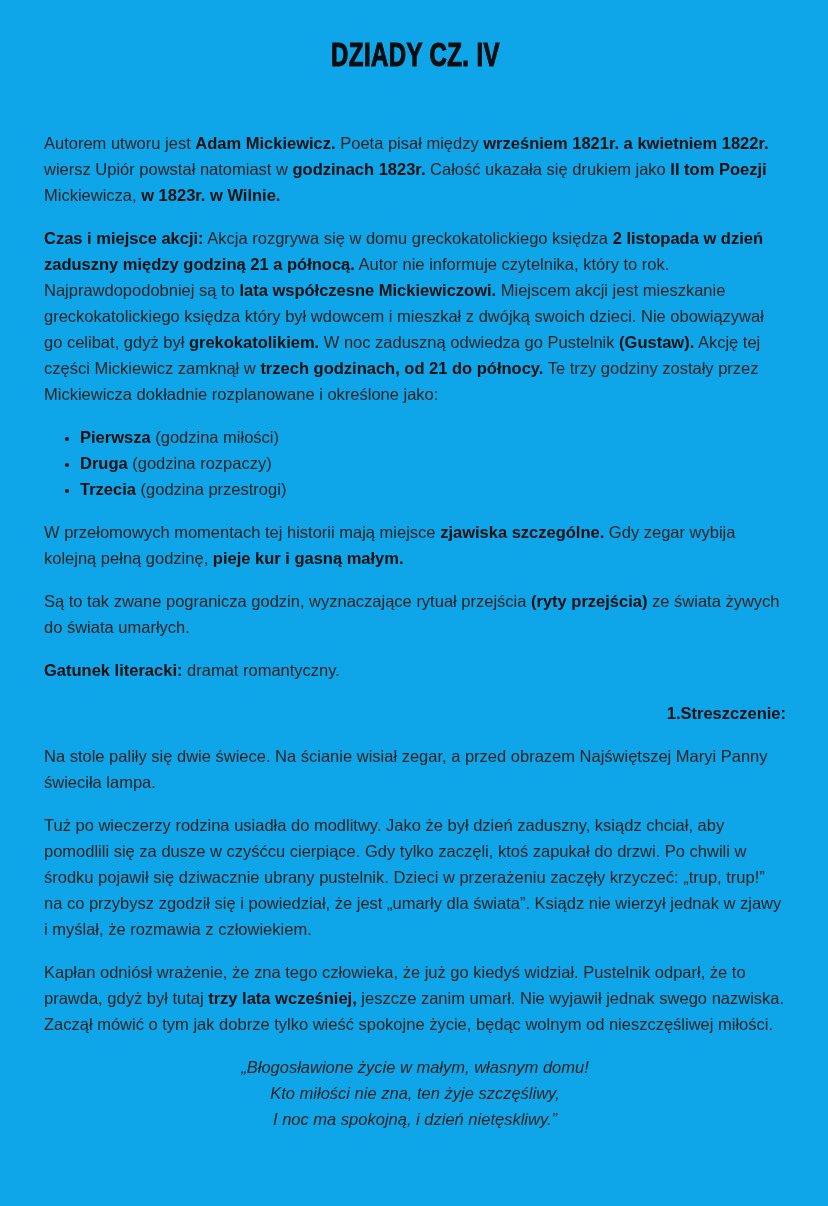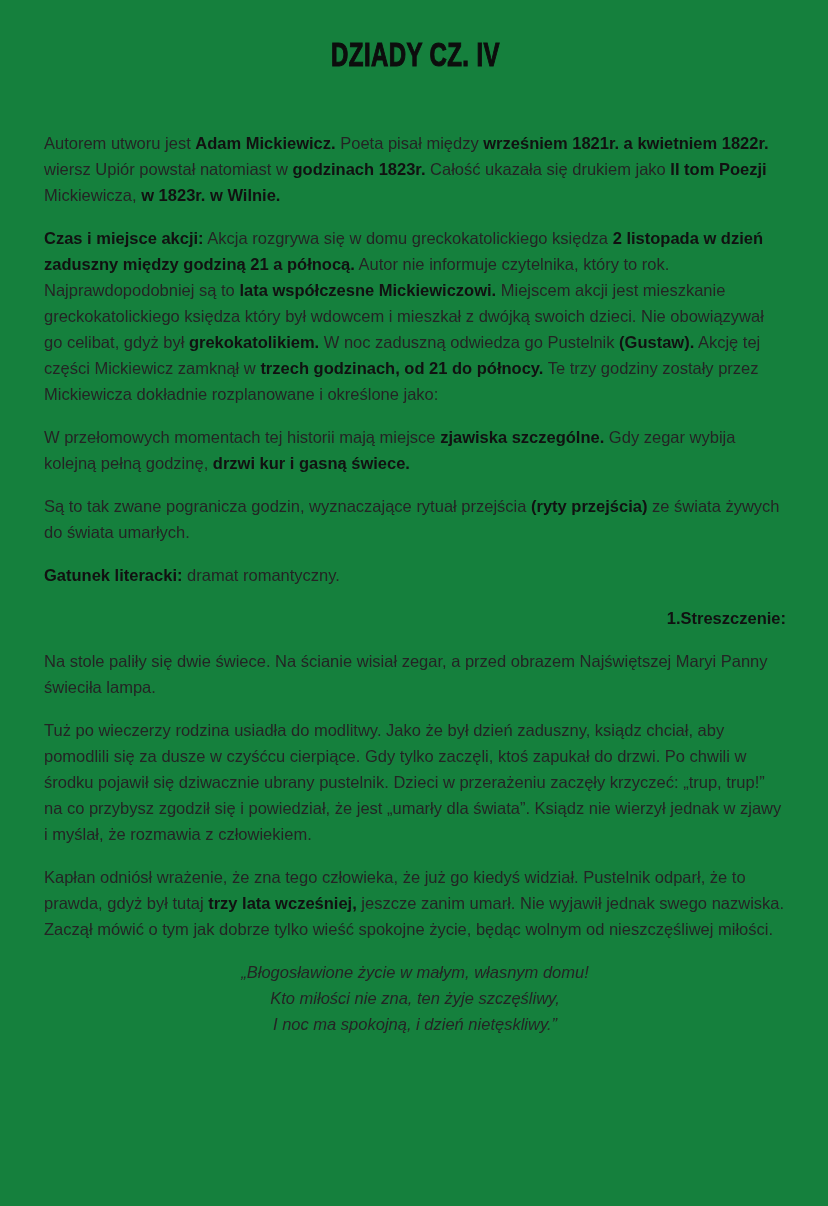--- a/index.html
+++ b/index.html
@@ -13,21 +13,21 @@
     overflow: hidden;
     font-family: "Liberation Sans", sans-serif;
     color: #1f1f1f;
     -webkit-font-smoothing: antialiased;
   }
   .page {
     box-sizing: border-box;
     width: 828px;
     height: 1206px;
     padding: 38px 42px 0 44px;
-    background: #15803d;
+    background: #0ea5e9;
   }
   .doc-title {
     margin: 0 0 58px 0;
     text-align: center;
     font-size: 30px;
     line-height: 34px;
     color: #0d0d0d;
     font-weight: 700;
   }
   .doc-title .condensed {
@@ -84,22 +84,27 @@
 <body>
 
 <div class="page">
 
   <h1 class="doc-title"><span class="condensed">DZIADY CZ. IV</span></h1>
 
   <p class="para"><span>Autorem utworu jest </span><b>Adam Mickiewicz.</b><span> Poeta pisał między </span><b>wrześniem 1821r. a kwietniem 1822r.</b><span> wiersz Upiór powstał natomiast w </span><b>godzinach 1823r.</b><span> Całość ukazała się drukiem jako </span><b>II tom Poezji</b><span> Mickiewicza, </span><b>w 1823r. w Wilnie.</b></p>
 
   <p class="para"><b>Czas i miejsce akcji:</b><span> Akcja rozgrywa się w domu greckokatolickiego księdza </span><b>2 listopada w dzień zaduszny między godziną 21 a północą.</b><span> Autor nie informuje czytelnika, który to rok. Najprawdopodobniej są to </span><b>lata współczesne Mickiewiczowi.</b><span> Miejscem akcji jest mieszkanie greckokatolickiego księdza który był wdowcem i mieszkał z dwójką swoich dzieci. Nie obowiązywał go celibat, gdyż był </span><b>grekokatolikiem.</b><span> W noc zaduszną odwiedza go Pustelnik </span><b>(Gustaw).</b><span> Akcję tej części Mickiewicz zamknął w </span><b>trzech godzinach, od 21 do północy.</b><span> Te trzy godziny zostały przez Mickiewicza dokładnie rozplanowane i określone jako:</span></p>
 
+  <ul class="hours-list">
+    <li><b>Pierwsza</b><span> (godzina miłości)</span></li>
+    <li><b>Druga</b><span> (godzina rozpaczy)</span></li>
+    <li><b>Trzecia</b><span> (godzina przestrogi)</span></li>
+  </ul>
 
-  <p class="para"><span>W przełomowych momentach tej historii mają miejsce </span><b>zjawiska szczególne.</b><span> Gdy zegar wybija kolejną pełną godzinę, </span><b>drzwi kur i gasną świece.</b></p>
+  <p class="para"><span>W przełomowych momentach tej historii mają miejsce </span><b>zjawiska szczególne.</b><span> Gdy zegar wybija kolejną pełną godzinę, </span><b>pieje kur i gasną małym.</b></p>
 
   <p class="para"><span>Są to tak zwane pogranicza godzin, wyznaczające rytuał przejścia </span><b>(ryty przejścia)</b><span> ze świata żywych do świata umarłych.</span></p>
 
   <p class="para genre"><b>Gatunek literacki:</b><span> dramat romantyczny.</span></p>
 
   <p class="summary-heading">1.Streszczenie:</p>
 
   <p class="para">Na stole paliły się dwie świece. Na ścianie wisiał zegar, a przed obrazem Najświętszej Maryi Panny świeciła lampa.</p>
 
   <p class="para">Tuż po wieczerzy rodzina usiadła do modlitwy. Jako że był dzień zaduszny, ksiądz chciał, aby pomodlili się za dusze w czyśćcu cierpiące. Gdy tylko zaczęli, ktoś zapukał do drzwi. Po chwili w środku pojawił się dziwacznie ubrany pustelnik. Dzieci w przerażeniu zaczęły krzyczeć: „trup, trup!” na co przybysz zgodził się i powiedział, że jest „umarły dla świata”. Ksiądz nie wierzył jednak w zjawy i myślał, że rozmawia z człowiekiem.</p>

